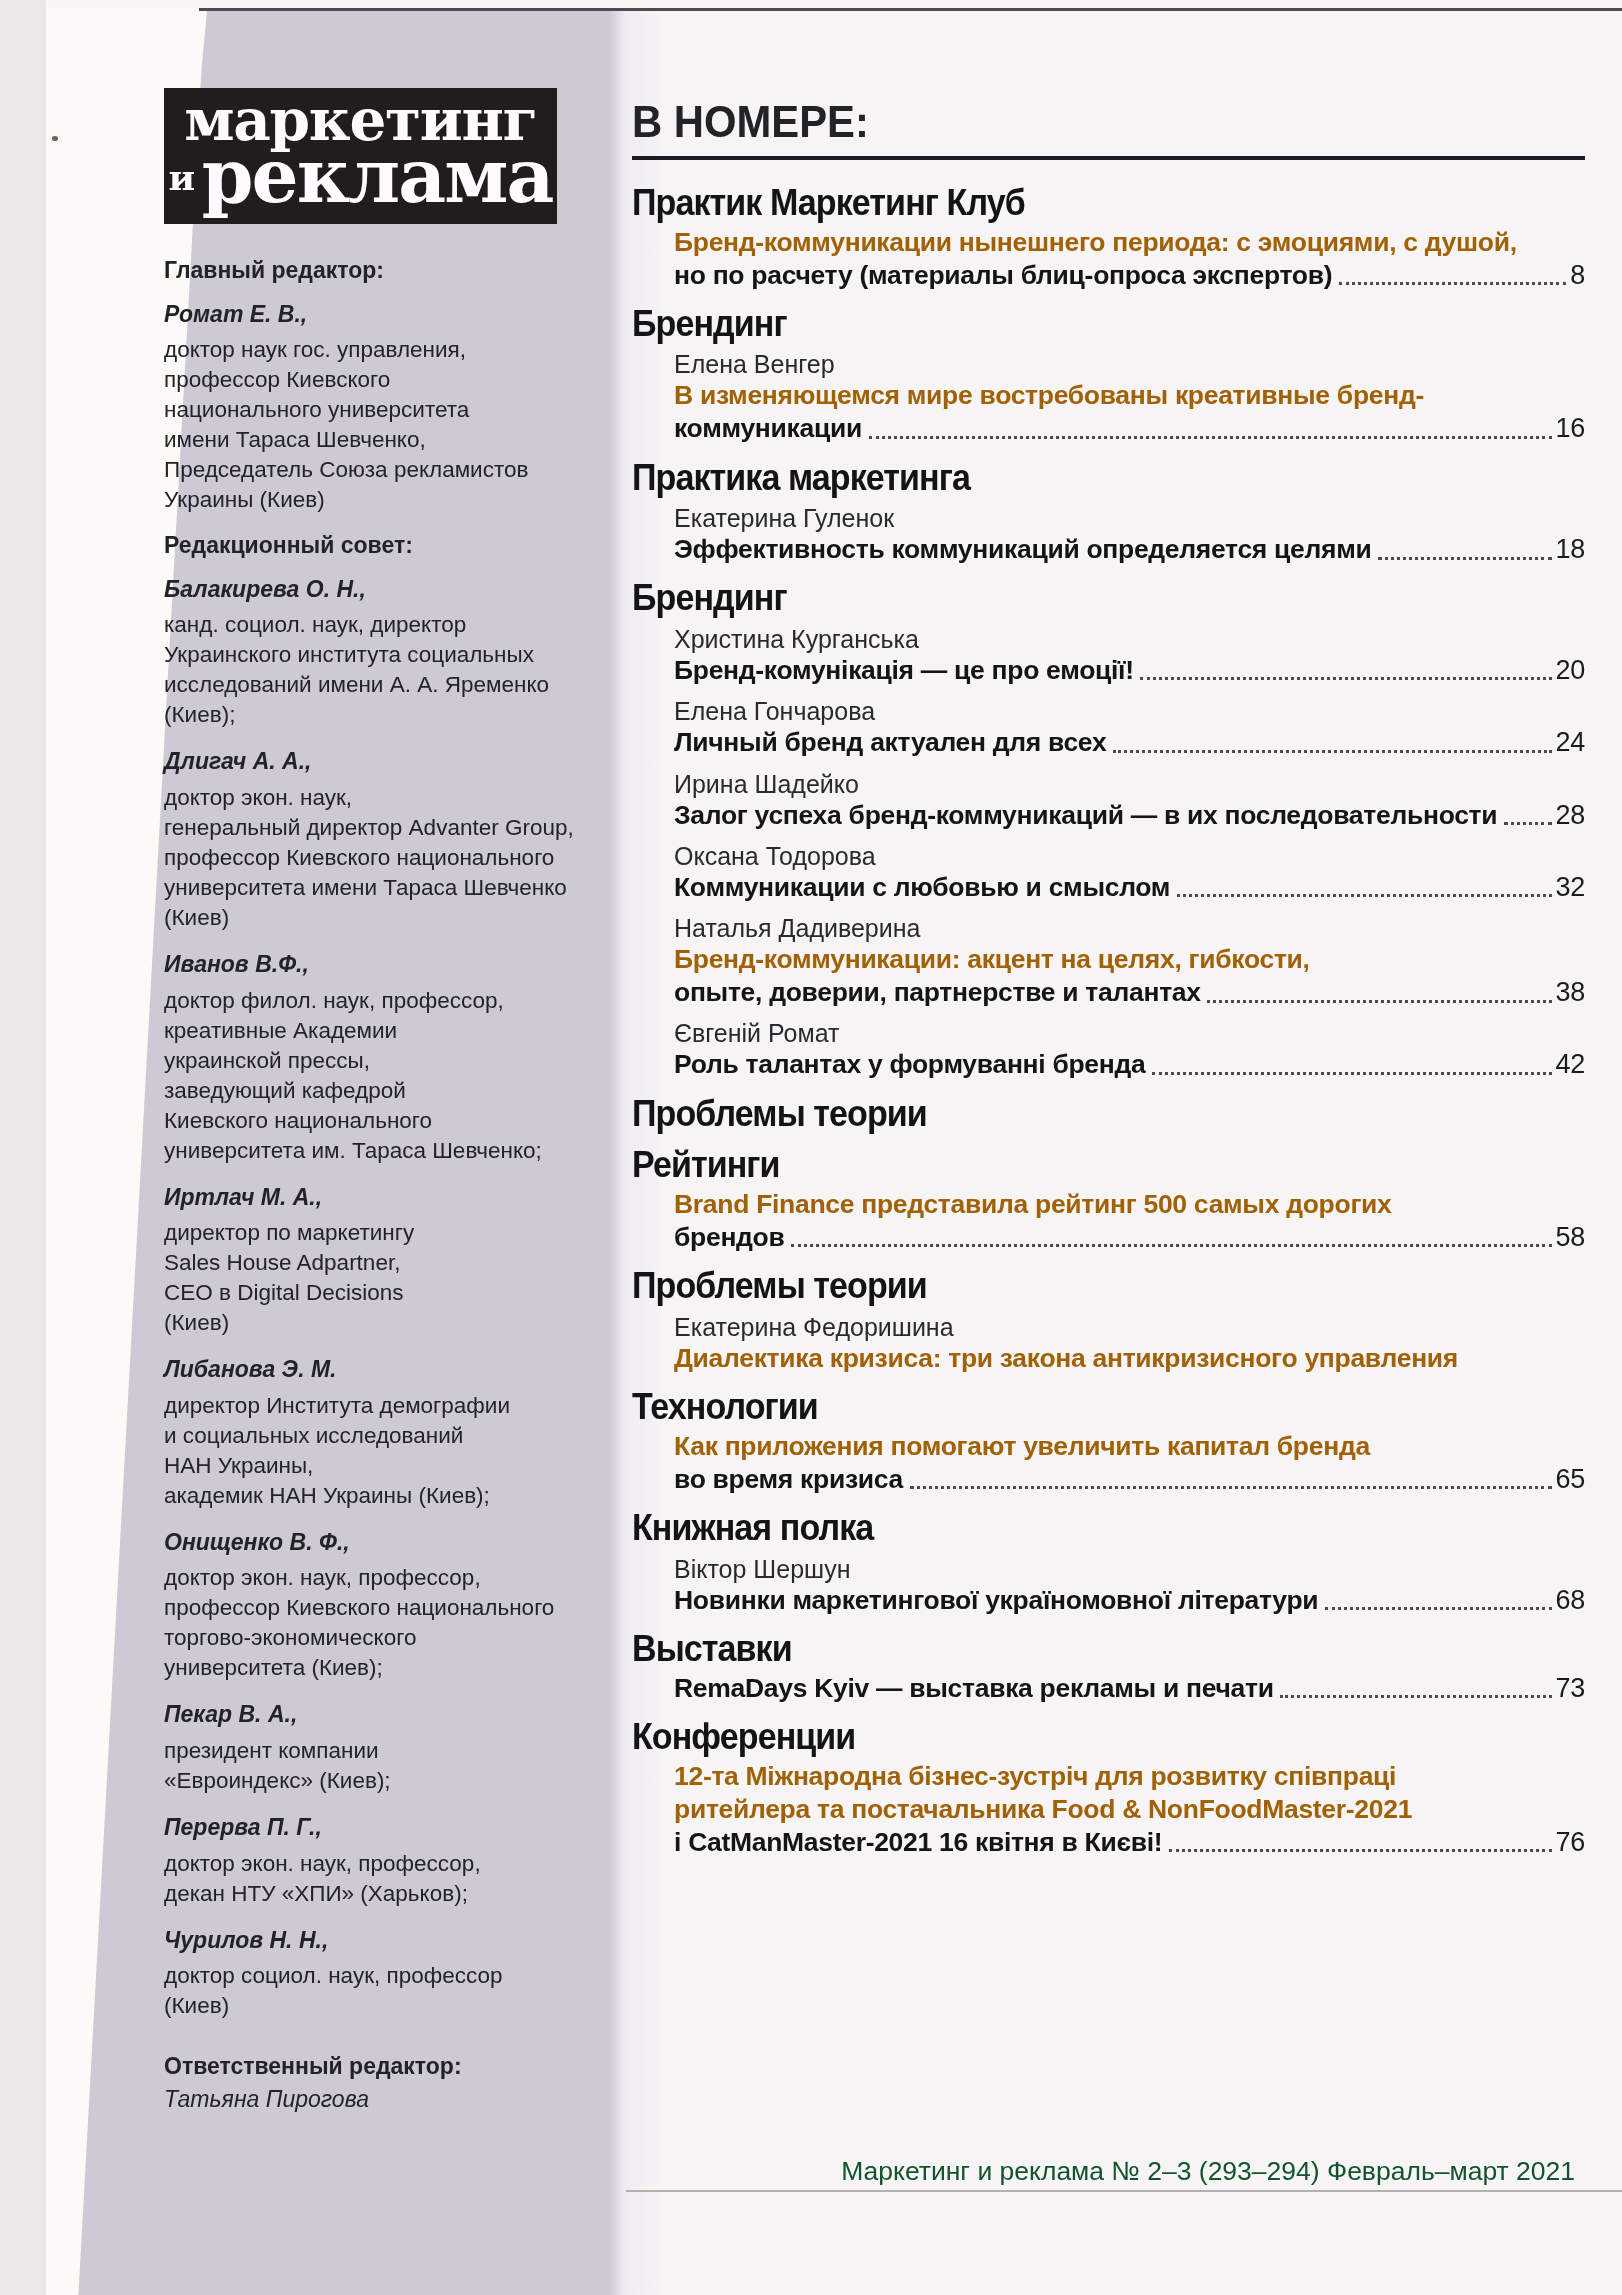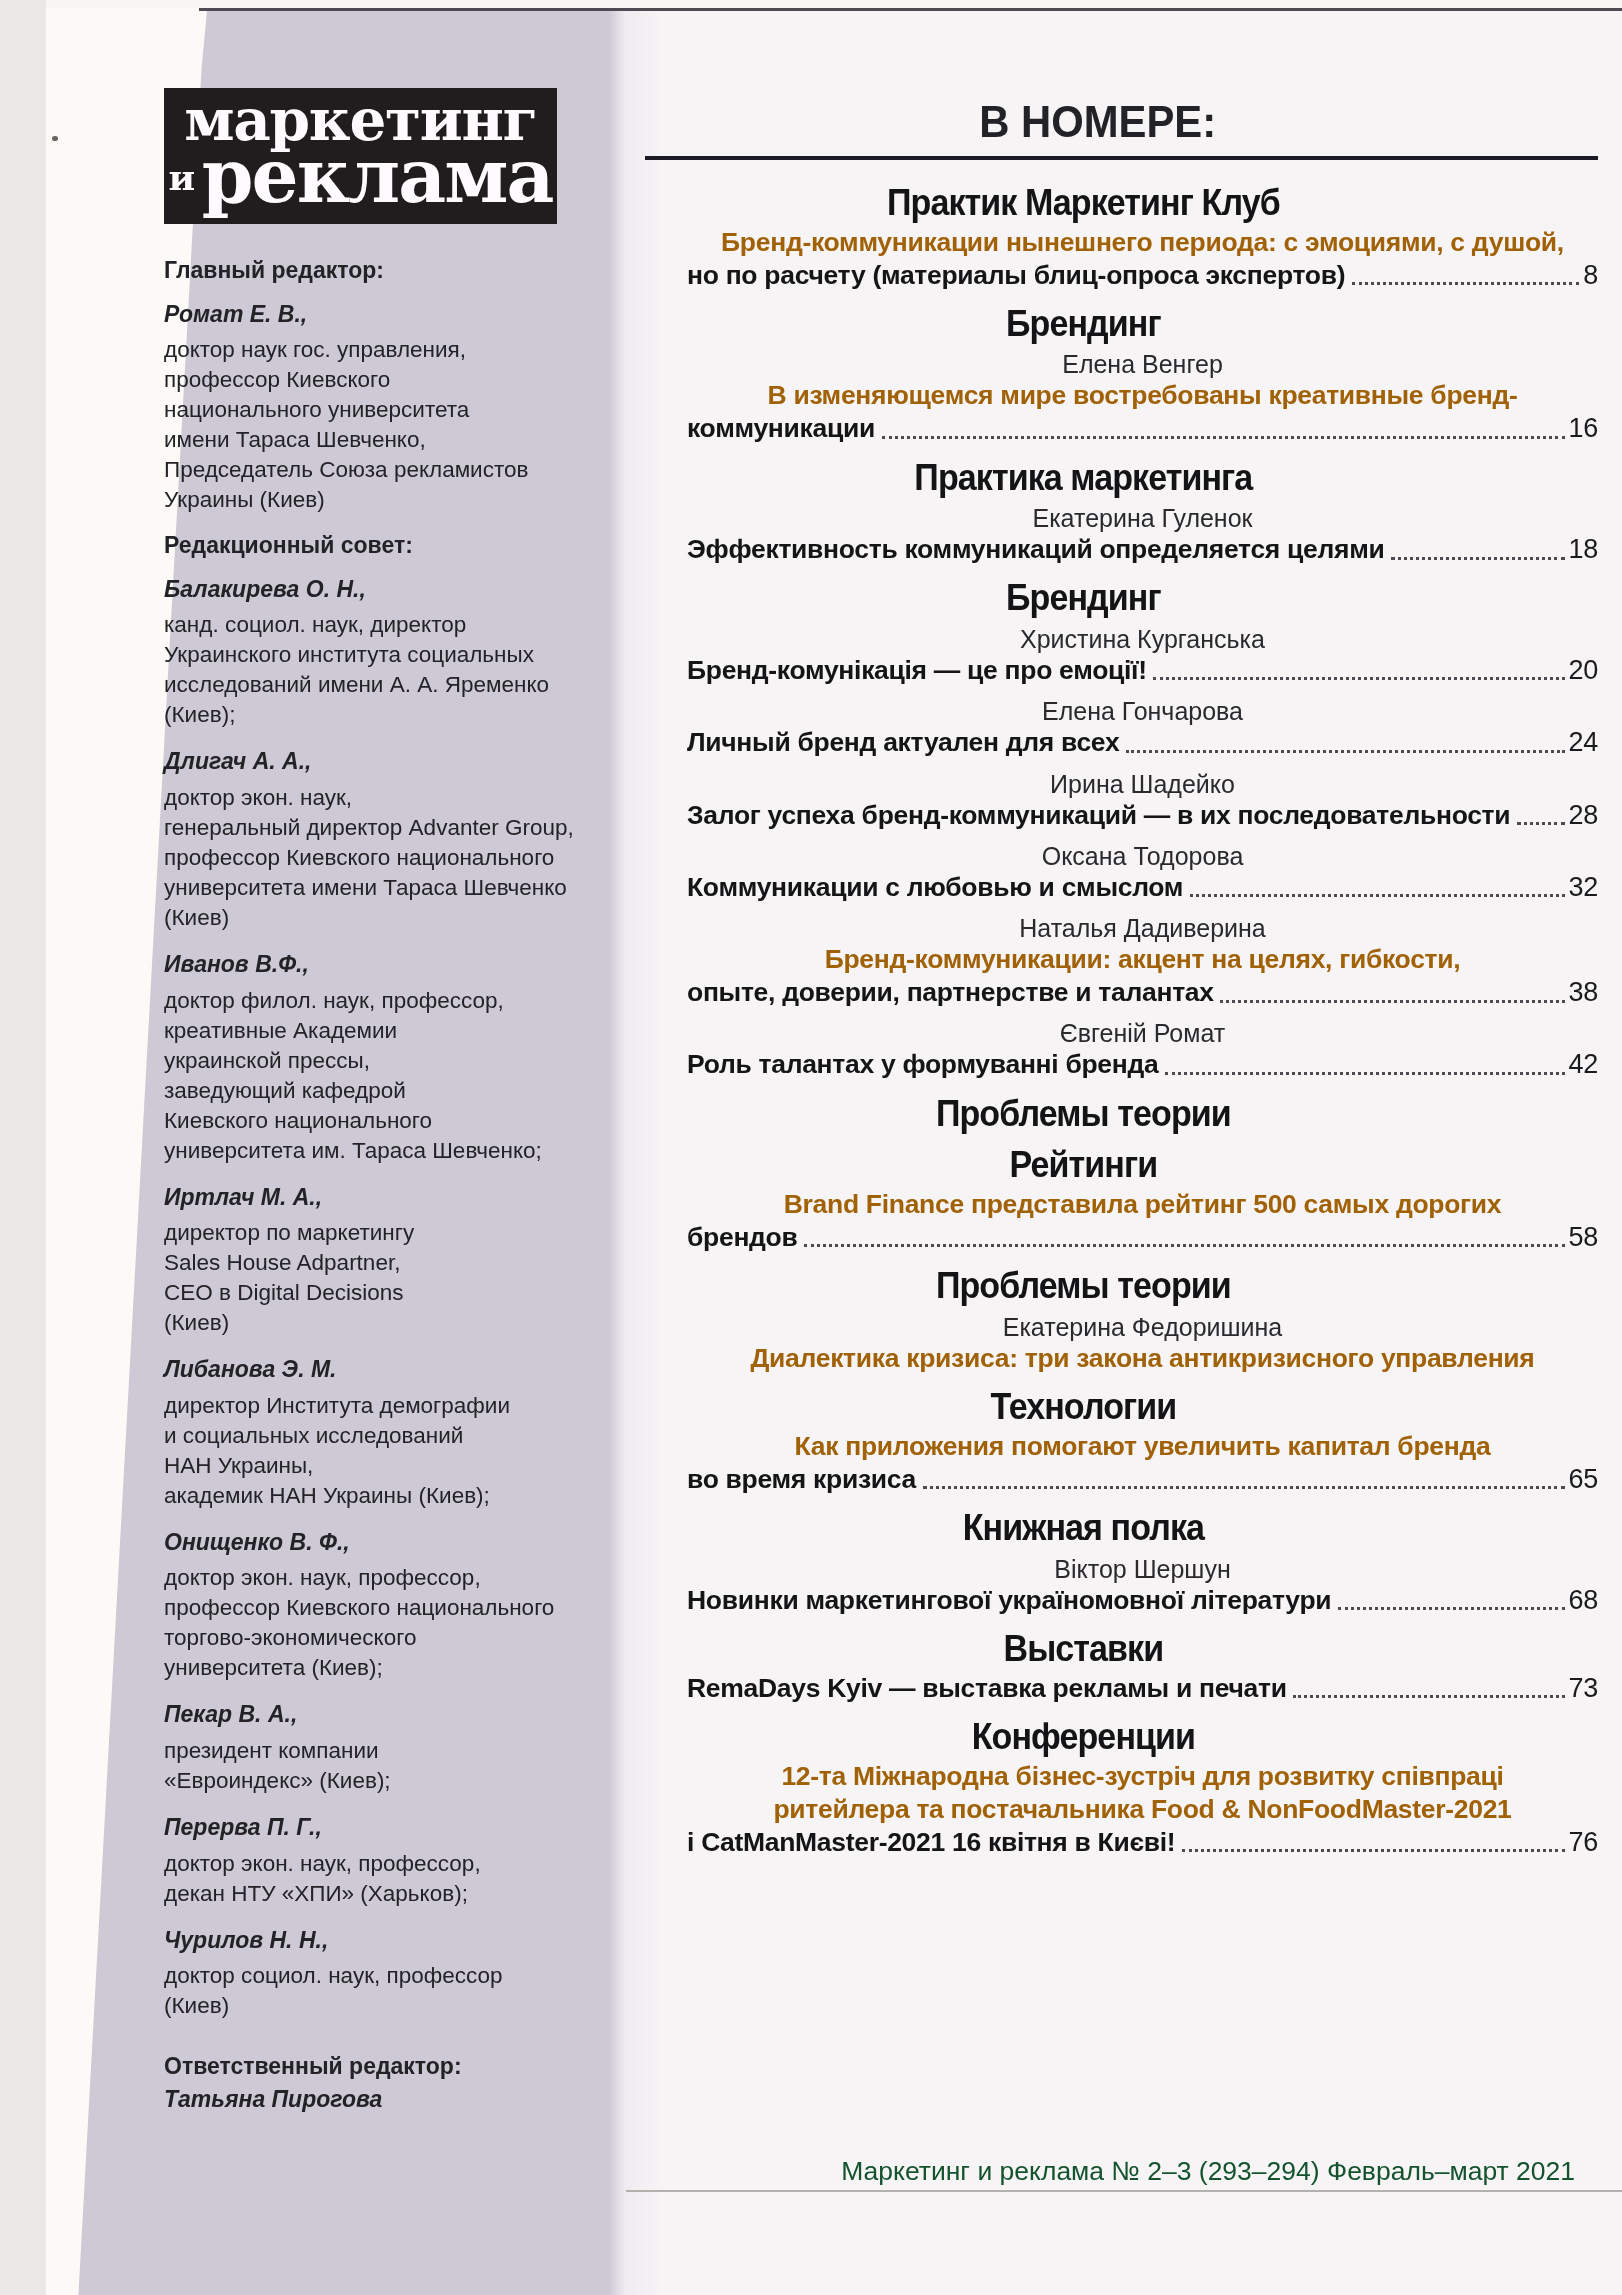--- a/index.html
+++ b/index.html
@@ -33,25 +33,25 @@
   }
   .logo-line1{font-size:58px;line-height:56px;letter-spacing:-1.3px;}
   .logo-line2{display:flex;align-items:baseline;line-height:64px;margin-top:-4px;}
   .logo-i{font-size:36px;margin-right:6.6px;position:relative;top:-12px;}
   .logo-line2-main{font-size:74px;letter-spacing:-2px;}
 
   .sb-heading{font-size:23px;font-weight:bold;margin:17px 0 14.6px 0;}
   .sb-entry{margin-bottom:16px;}
   .sb-name{font-size:23px;font-weight:bold;font-style:italic;margin-bottom:6.6px;line-height:30px;}
   .sb-line{font-size:22.5px;line-height:30px;}
-  .sb-editor-name{font-size:23px;font-weight:bold;font-style:italic;line-height:30px;}
+  .sb-editor-name{font-size:23px;font-weight:normal;font-style:italic;line-height:30px;}
   .sb-resp{margin-top:32px;}
 
   
-  .toc{position:absolute;left:645px;top:99px;width:953px;text-align:center;}
+  .toc{position:absolute;left:632px;top:99px;width:953px;}
   .toc-title{font-size:44px;font-weight:bold;letter-spacing:0px;line-height:46px;margin:0 0 10.6px 0;transform:scaleX(0.95);transform-origin:left;}
   .toc-rule{height:4px;background:#1c1a24;width:100%;margin-bottom:24px;}
   .toc-section{margin-top:13.2px;}
   .toc-heading{
     font-size:37px;font-weight:bold;line-height:38px;letter-spacing:-1px;
     transform:scaleX(0.92);transform-origin:left;white-space:nowrap;
     margin-bottom:4px;color:#141316;
   }
   .toc-item{padding-left:42px;margin-bottom:9.3px;}
   .toc-author{font-size:25px;line-height:30px;margin-top:6.6px;color:#2a292d;}

